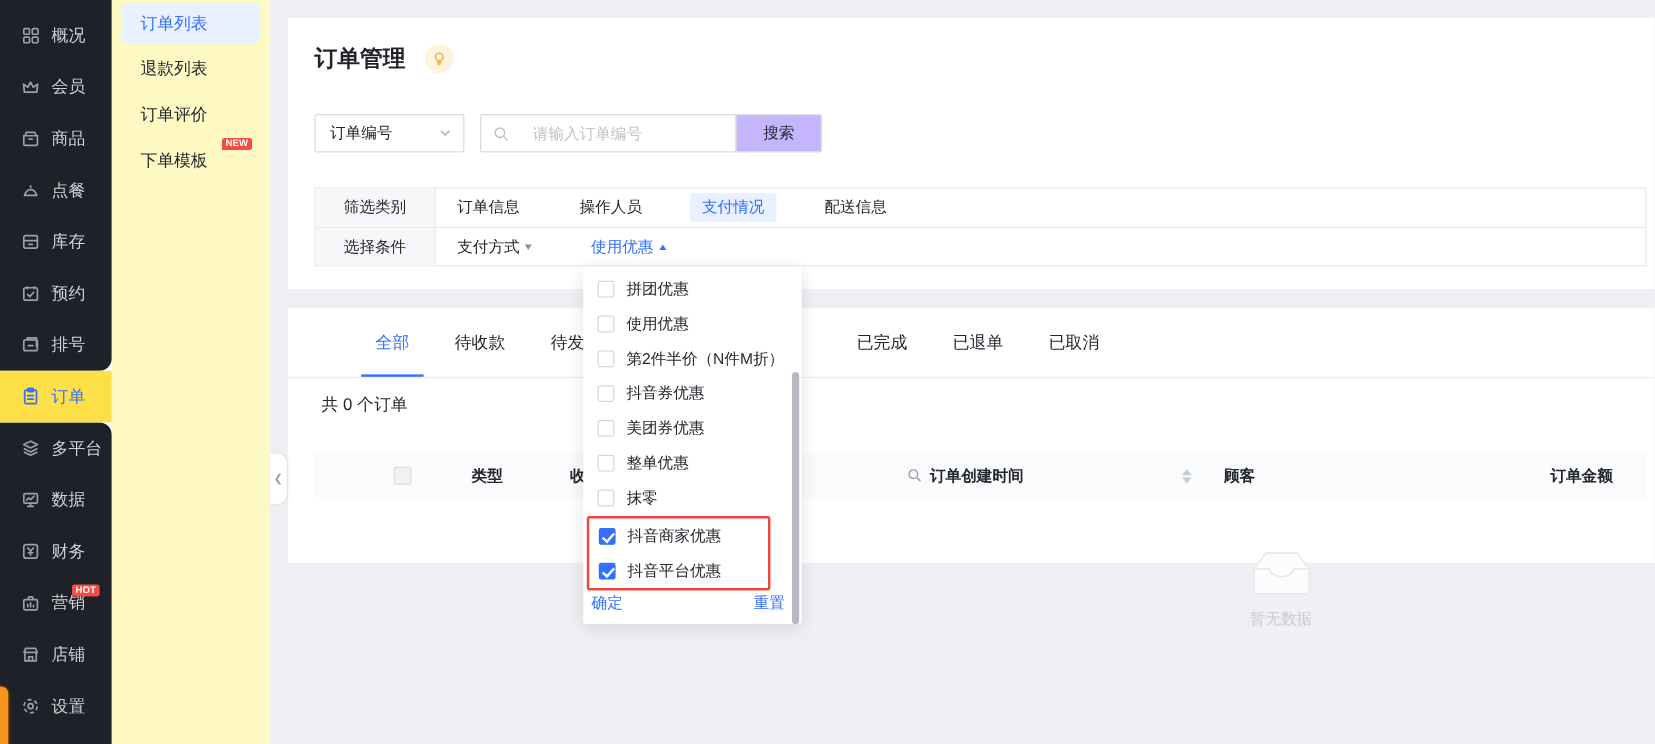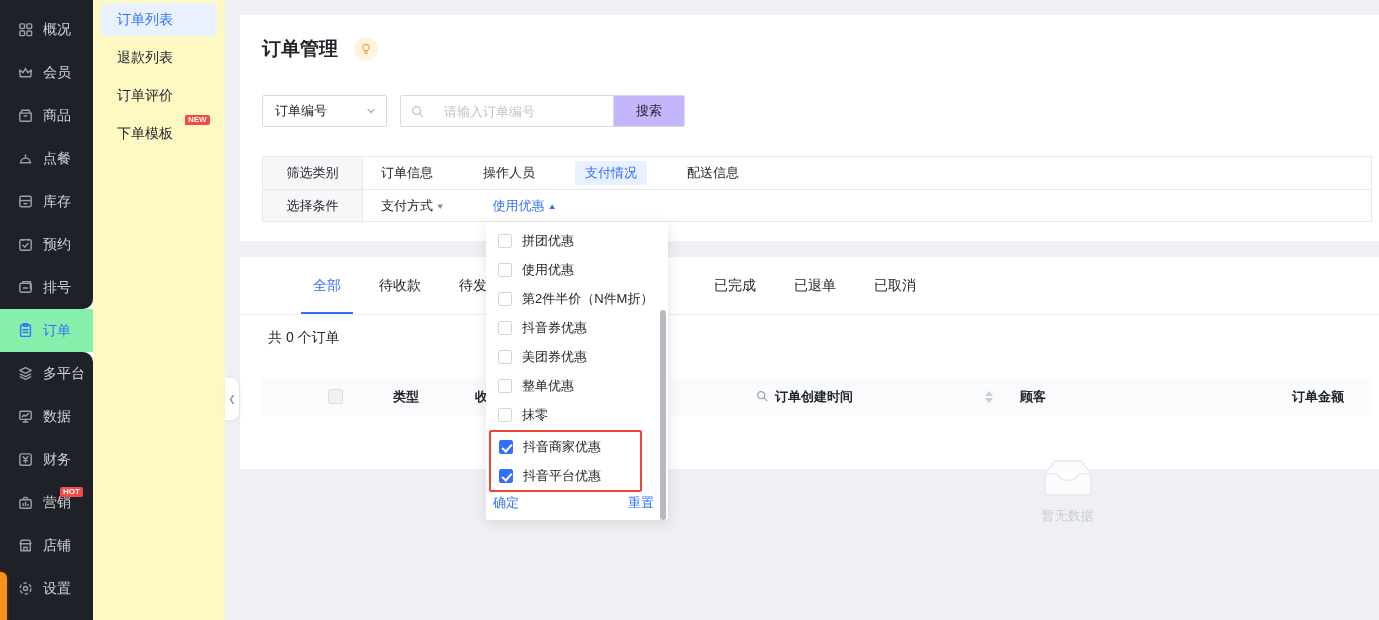--- a/index.html
+++ b/index.html
@@ -7,21 +7,21 @@
   body { font-family:"Liberation Sans","DejaVu Sans",sans-serif; background:#eef0f3; position:relative; color:#1f2329; }
 
   
   .dark-sidebar { position:absolute; left:0; top:0; width:93px; height:620px; background:#fff; z-index:30; }
   .dsb-block { background:#1e2128; }
   .dsb-top { padding-top:8px; border-bottom-right-radius:10px; }
   .dsb-bottom { border-top-right-radius:10px; height:268px; }
   .dsb-item { height:43px; display:flex; align-items:center; padding-left:17px; gap:9px; cursor:pointer; position:relative; }
   .dsb-item .lbl { font-size:14px; color:#ced2d8; white-space:nowrap; }
   .dsb-item svg { stroke:#9aa0a9; }
-  .dsb-item.selected { background:#86efac; }
+  .dsb-item.selected { background:#fde047; }
   .dsb-item.selected .lbl { color:#3370ff; }
   .dsb-item.selected svg { stroke:#3370ff; }
   .badge { position:absolute; font-size:8px; line-height:10px; padding:0 3px; border-radius:2px 2px 2px 0; background:#f54a45; color:#fff; font-weight:bold; }
   .hot-badge { left:60px; top:6px; }
 
   
   .sub-sidebar { position:absolute; left:93px; top:0; width:132px; height:620px; background:#fef9c3; z-index:20; padding-top:3px; }
   .ssb-item { width:116px; height:33px; margin:0 8px 5px 8px; border-radius:4px; display:flex; align-items:center; padding-left:16px; font-size:14px; color:#23262d; cursor:pointer; position:relative; }
   .ssb-item.active { background:#e9f1fe; color:#3370ff; }
   .new-badge { left:84px; top:-2px; }

